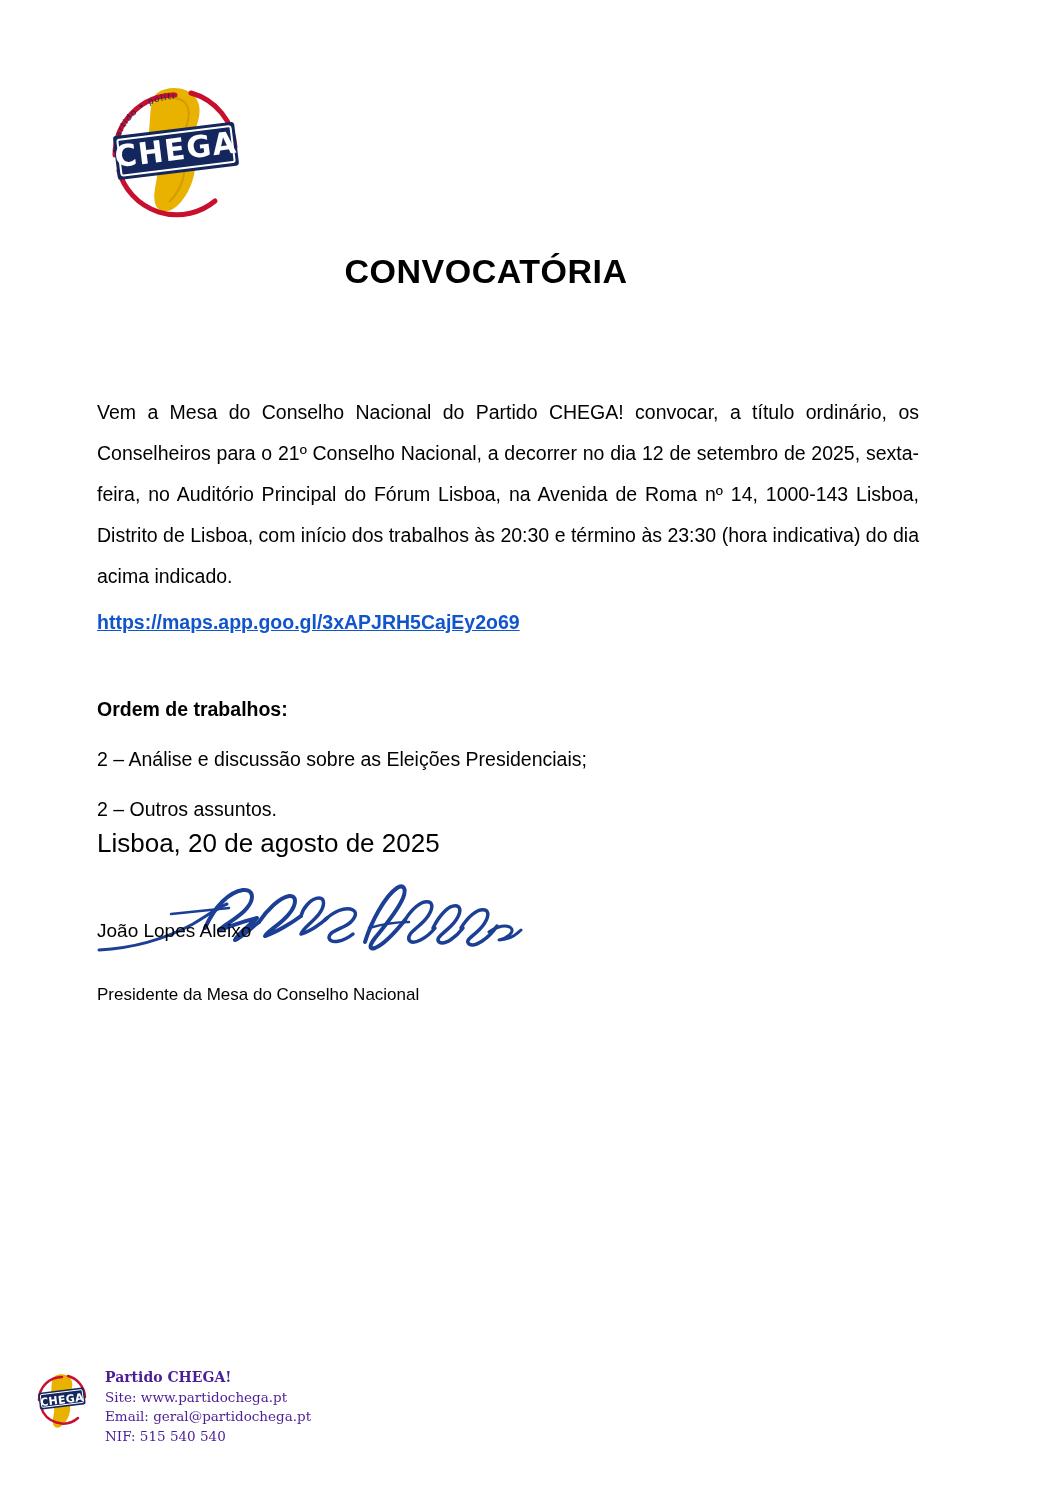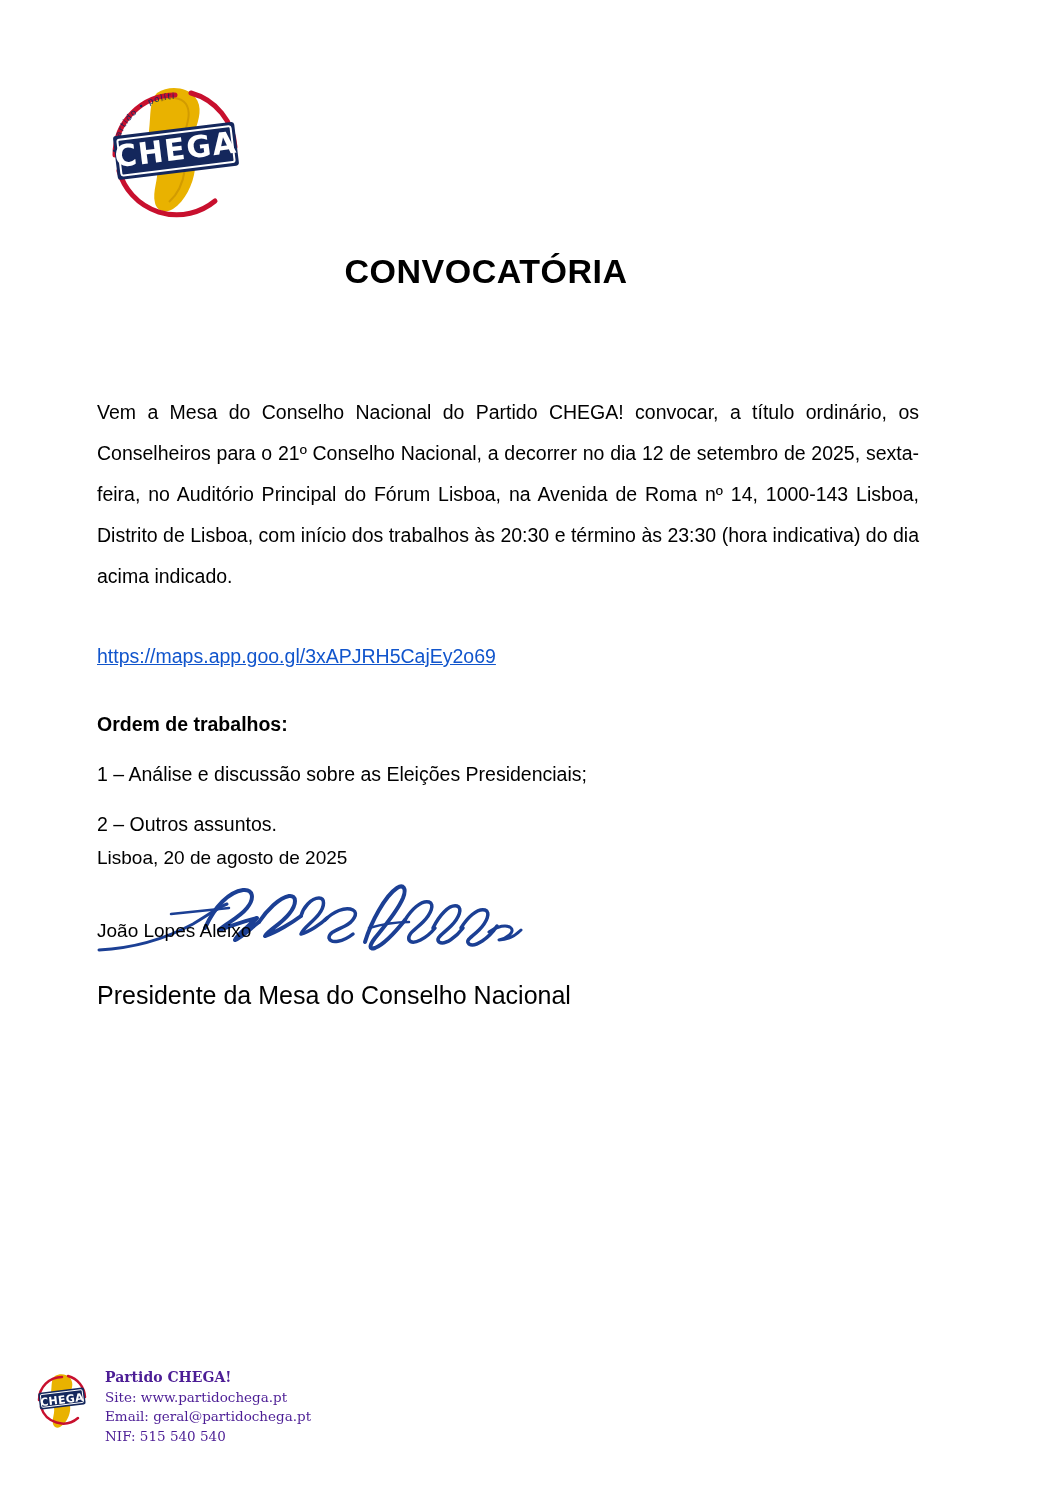--- a/index.html
+++ b/index.html
@@ -55,43 +55,44 @@
   .para {
     font-size: 19.5px;
     line-height: 41px;
     text-align: justify;
     text-justify: inter-word;
     margin: 0 0 0 0;
   }
   .para b { font-weight: normal; }
 
   .link-row {
-    margin-top: 42px;
+    margin-top: 8px;
+    font-weight: bold;
   }
   .doc-link {
     font-size: 19.5px;
     color: #1155cc;
     text-decoration: underline;
     line-height: 34px;
   }
 
   .section-heading {
-    margin-top: 34px;
+    margin-top: 53px;
     font-size: 19.5px;
     font-weight: bold;
     line-height: 34px;
   }
   .agenda-item {
     margin-top: 16px;
     font-size: 19.5px;
     line-height: 34px;
   }
 
   .place-date {
-    font-size: 19px;
+    font-size: 26px;
     line-height: 34px;
   }
 
   
   .signature-area {
     position: absolute;
     left: 97px;
     top: 880px;
     width: 460px;
     height: 90px;
@@ -102,21 +103,21 @@
     position: absolute;
     left: 97px;
     top: 918px;
     font-size: 19px;
     line-height: 26px;
   }
   .sign-role {
     position: absolute;
     left: 97px;
     top: 982px;
-    font-size: 25px;
+    font-size: 17px;
     line-height: 26px;
   }
 
   
   .footer {
     position: absolute;
     left: 33px;
     top: 1368px;
     width: 900px;
     display: flex;
@@ -175,21 +176,21 @@
     <p class="para">
       <span>Vem a Mesa do Conselho Nacional do Partido CHEGA! convocar, a título ordinário, os Conselheiros para o 21º Conselho Nacional, a decorrer no dia 12 de setembro de 2025, sexta-feira, no </span><b>Auditório Principal do Fórum Lisboa</b><span>, na </span><b>Avenida de Roma nº 14, 1000-143 Lisboa, Distrito de Lisboa</b><span>, com início dos trabalhos às 20:30 e término às 23:30 (hora indicativa) do dia acima indicado.</span>
     </p>
 
     <div class="link-row">
       <a class="doc-link" href="#" title="https://maps.app.goo.gl/3xAPJRH5CajEy2o69">https://maps.app.goo.gl/3xAPJRH5CajEy2o69</a>
     </div>
 
     <div class="section-heading">Ordem de trabalhos:</div>
 
-    <div class="agenda-item">1 – Análise e discussão sobre as Eleições Presidenciais;</div>
+    <div class="agenda-item">2 – Análise e discussão sobre as Eleições Presidenciais;</div>
     <div class="agenda-item">2 – Outros assuntos.</div>
 
     <div class="place-date">Lisboa, 20 de agosto de 2025</div>
   </div>
 
   <div class="signature-area">
     <svg class="sig-svg" width="460" height="90" viewBox="0 0 460 90" xmlns="http://www.w3.org/2000/svg">
       <g fill="none" stroke="#1b3f94" stroke-linecap="round" stroke-linejoin="round">
         <path d="M2 70 C40 68, 70 58, 96 44 C110 36, 120 28, 130 24" stroke-width="3"></path>
         <path d="M74 34 C92 32, 112 30, 132 28" stroke-width="2.5"></path>

